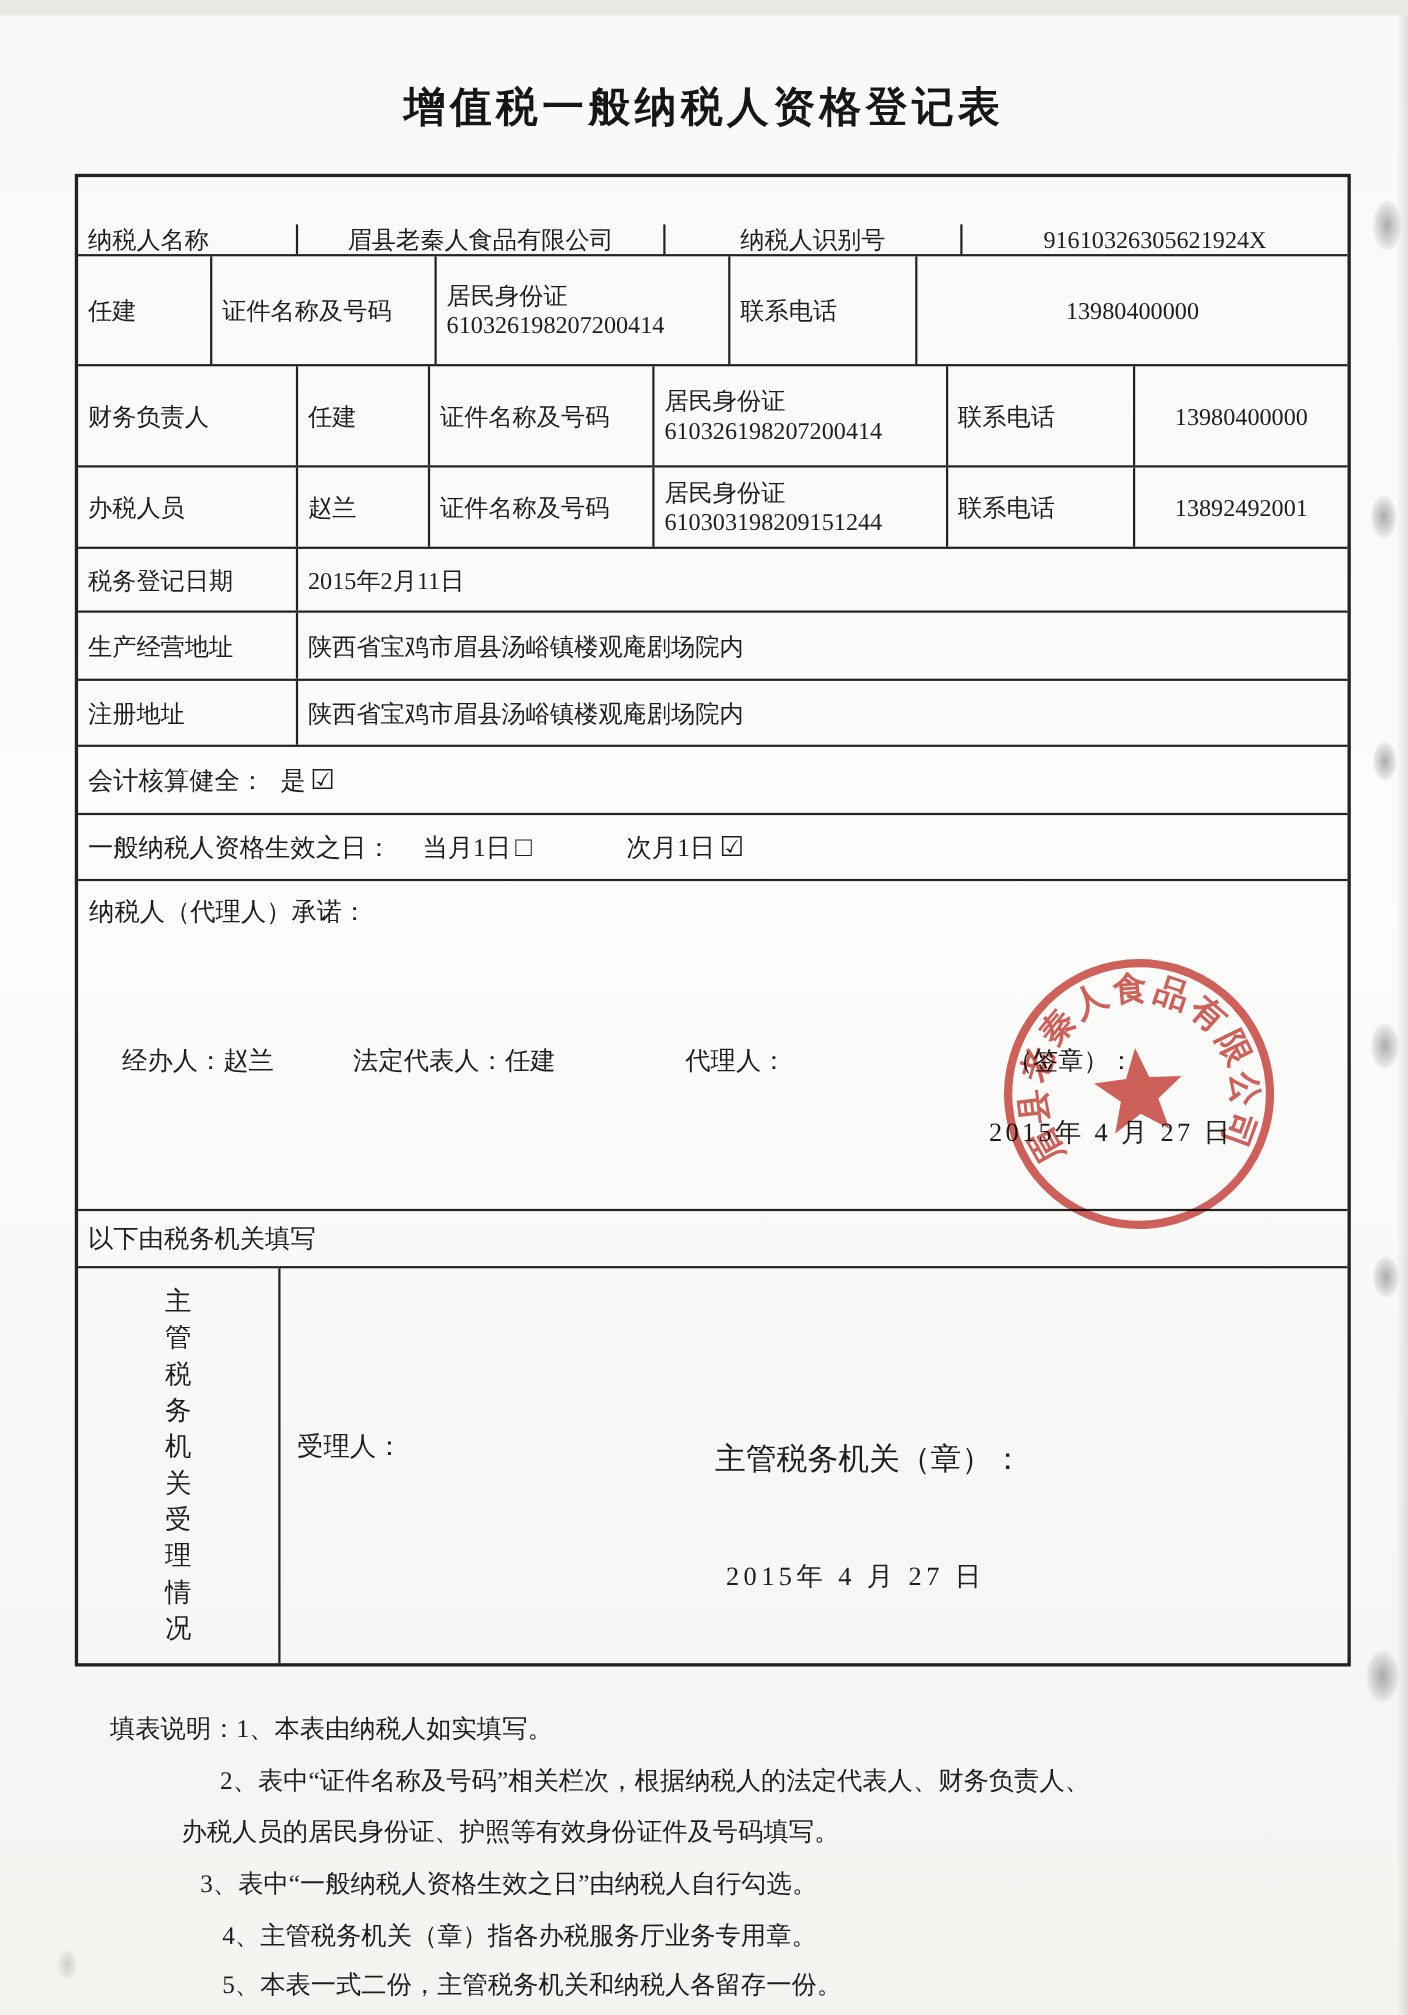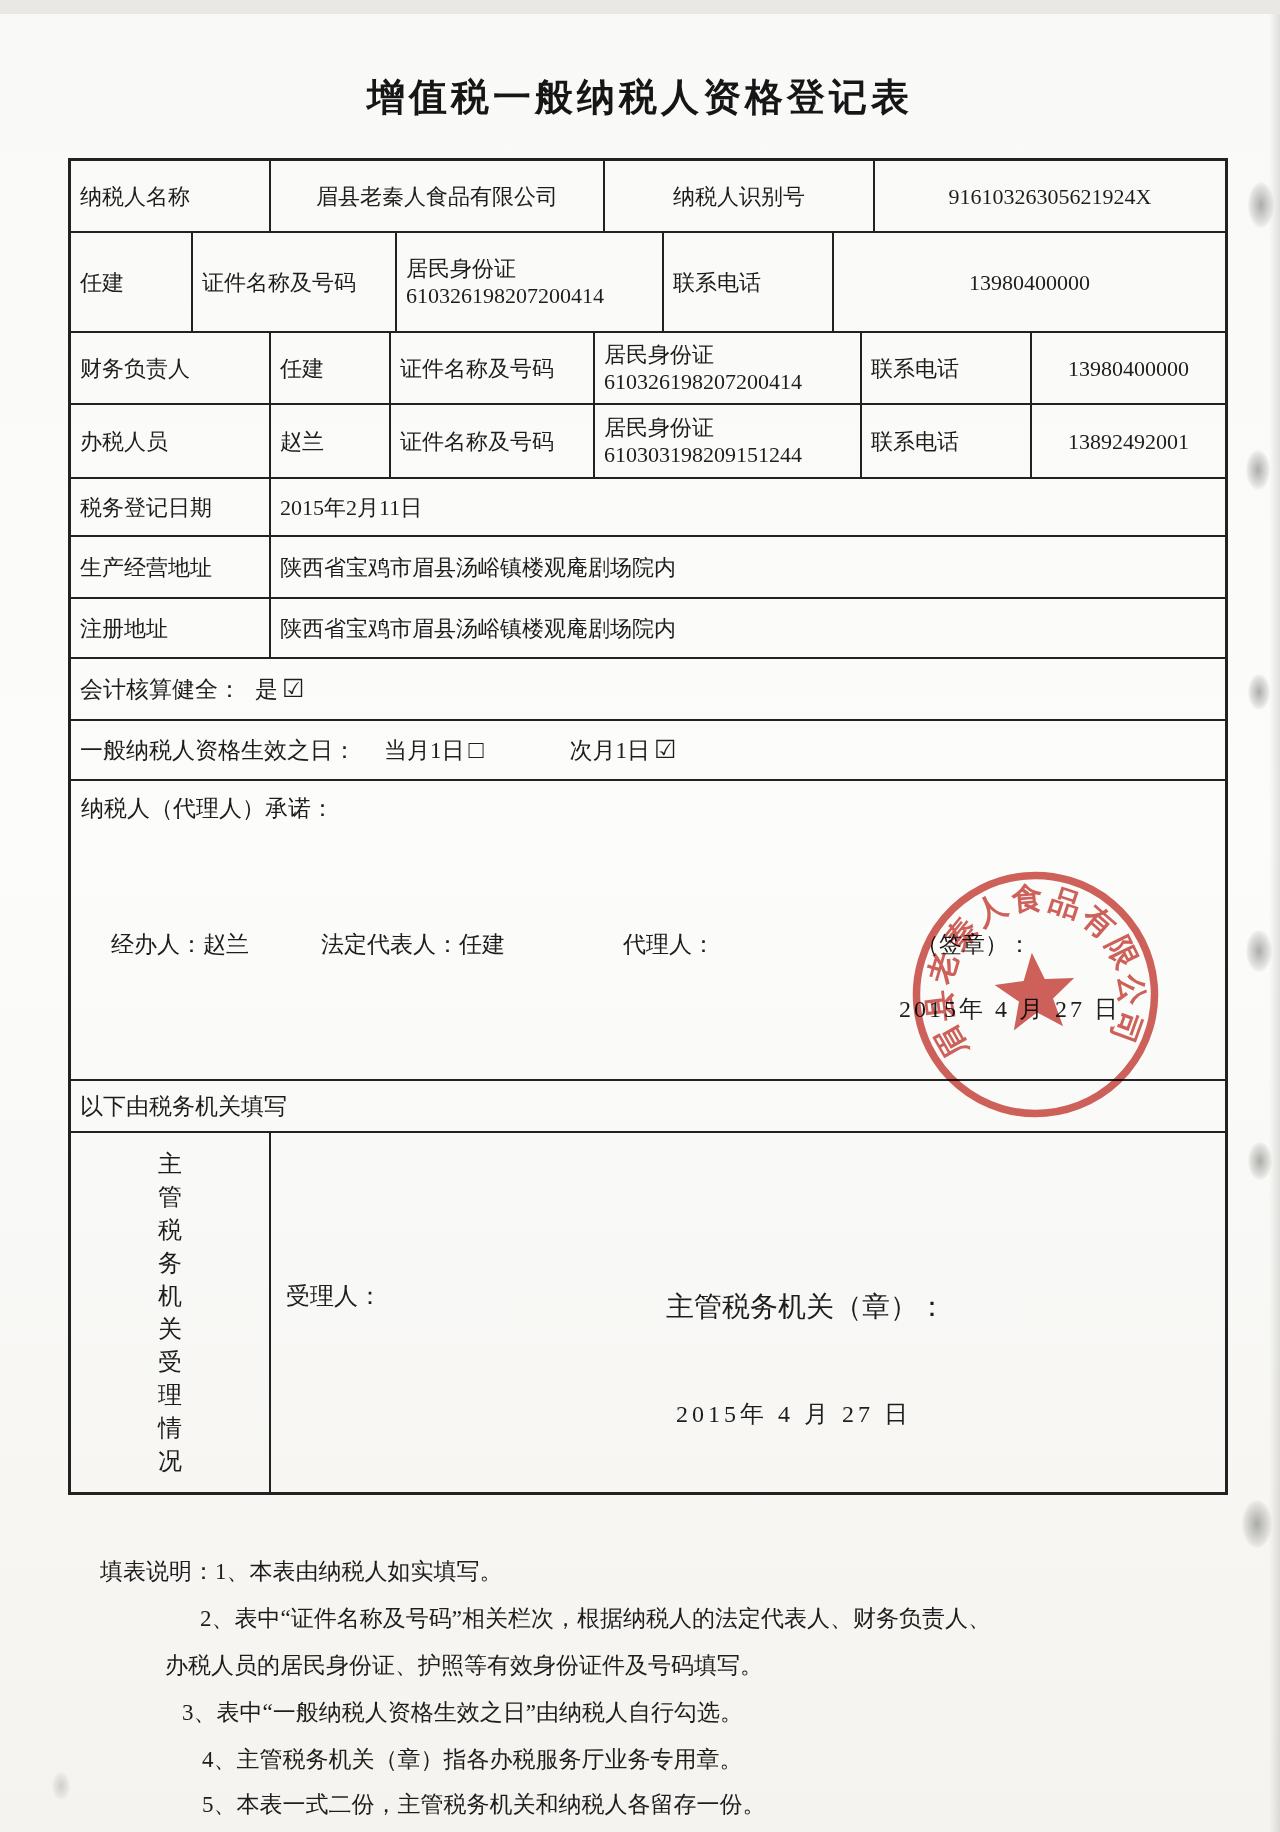--- a/index.html
+++ b/index.html
@@ -16,31 +16,31 @@
     position:absolute;top:58px;left:0;width:100%;
     text-align:center;font-size:38px;font-weight:700;letter-spacing:4px;margin:0;
     color:#161616;
   }
   .tbl{
     position:absolute;left:68px;top:144px;width:1160px;
     border:3px solid #222;box-sizing:border-box;
     background:transparent;
   }
   .row{display:flex;border-top:2px solid #222;box-sizing:border-box;}
-  .row:first-child{border-top:none;}
+  .row:first-child{border-top:none;align-items:flex-end;}
   .cell{
     display:flex;align-items:center;
     font-size:22px;line-height:27px;
     padding:0 9px;box-sizing:border-box;
     overflow:hidden;
   }
   .cell + .cell{border-left:2px solid #222;}
   .center{justify-content:center;text-align:center;}
   .preline{white-space:pre-line;}
-  .r1{height:70px}.r2{height:100px}.r3{height:72px}.r4{height:74px}
+  .r1{height:70px}.r2{height:100px}.r3{height:92px}.r4{height:74px}
   .r5{height:58px}.r6{height:62px}.r7{height:60px}
   .r8{height:48px}.r9{height:62px}.r10{height:60px}
   .r11{height:300px;position:relative;display:block;}
   .r12{height:52px}
   .r13{height:361px}
   .cw1{width:198px;flex:none}
   .cwA{width:334px;flex:none}.cwB{width:270px;flex:none}.cwC{flex:1}
   .cwN{width:120px;flex:none}.cwCL{width:204px;flex:none}.cwCV{width:267px;flex:none}
   .cwPL{width:170px;flex:none}.cwPV{flex:1}
   .cwVal{flex:1}
@@ -52,21 +52,21 @@
   
   .p-label{position:absolute;left:10px;top:12px;font-size:23px;}
   .p-body{position:absolute;left:48px;top:72px;font-size:23px;}
   .p-sigline{position:absolute;left:0;top:148px;width:100%;font-size:23px;}
   .p-handler{position:absolute;left:40px;top:0;white-space:nowrap;}
   .p-legal{position:absolute;left:250px;top:0;white-space:nowrap;}
   .p-agent{position:absolute;left:552px;top:0;white-space:nowrap;}
   .p-sign{position:absolute;left:845px;top:0;white-space:nowrap;}
   .p-date{position:absolute;left:828px;top:212px;font-size:24px;letter-spacing:3px;white-space:nowrap;}
   
-  .vert-cell{width:198px;flex:none;display:flex;align-items:center;justify-content:center;padding:0;}
+  .vert-cell{width:182px;flex:none;display:flex;align-items:center;justify-content:center;padding:0;}
   .vert{width:30px;word-break:break-all;line-height:33px;font-size:24px;text-align:center;}
   .auth-cell{flex:1;position:relative;padding:0;}
   .a-acceptor{position:absolute;left:15px;top:150px;font-size:24px;white-space:nowrap;}
   .a-seal{position:absolute;left:395px;top:160px;font-size:28px;white-space:nowrap;}
   .a-date{position:absolute;left:405px;top:268px;font-size:24px;letter-spacing:4px;white-space:nowrap;}
   
   .notes{position:absolute;left:0;top:1542px;width:1280px;font-size:23px;}
   .n-line{position:absolute;white-space:nowrap;}
   .n1{left:100px;top:0}
   .n2{left:200px;top:47px}

